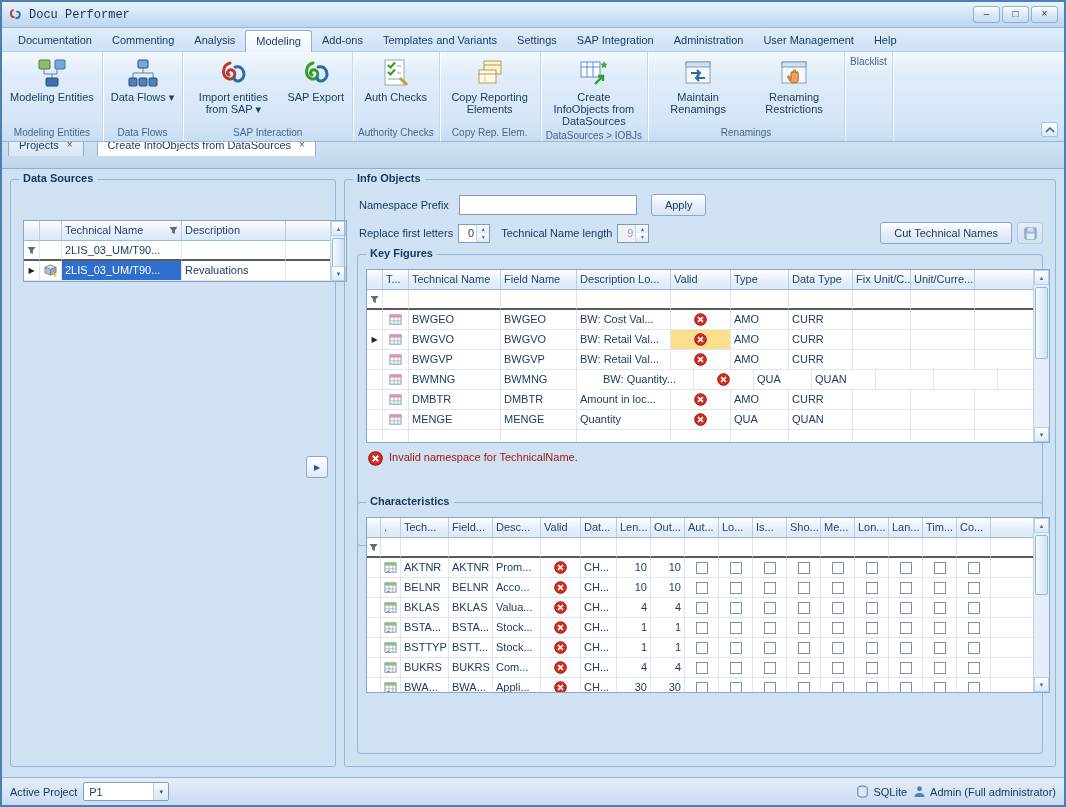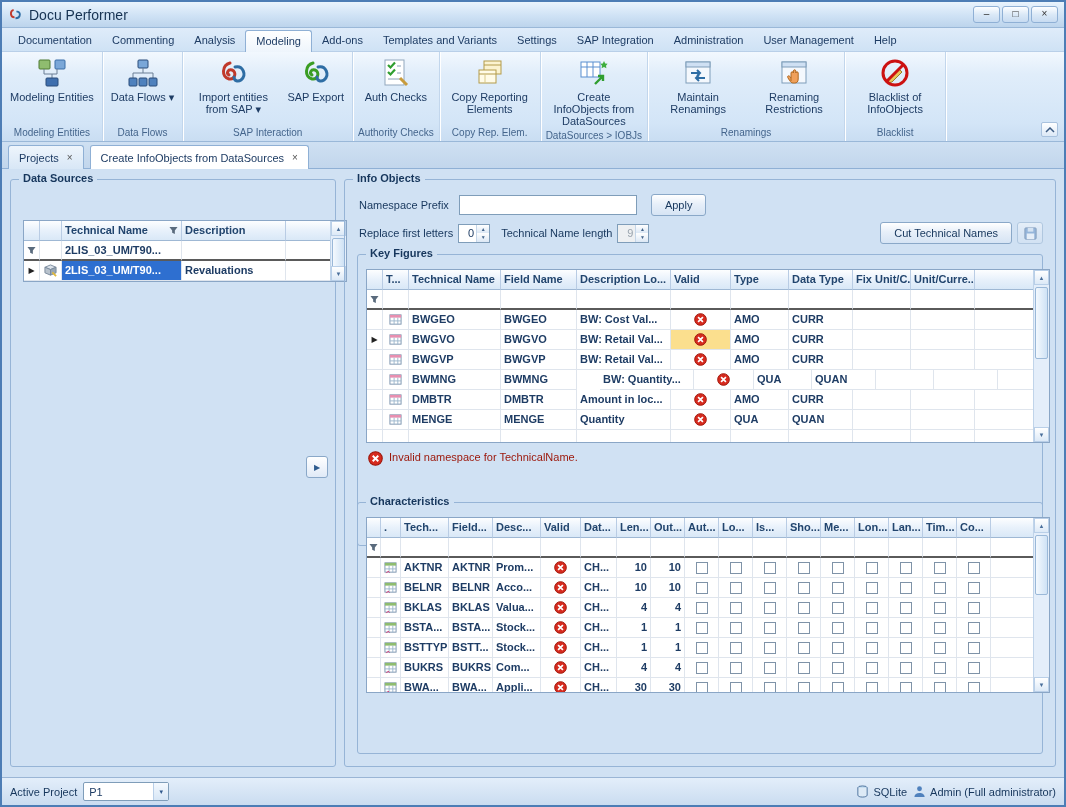--- a/index.html
+++ b/index.html
@@ -2,42 +2,42 @@
 <html><head>
 <meta charset="utf-8">
 <style>
 *{box-sizing:border-box;margin:0;padding:0;}
 html,body{width:1066px;height:807px;overflow:hidden;}
 body{font-family:"Liberation Sans","DejaVu Sans",sans-serif;font-size:11px;color:#1e3c64;background:#8fb0d5;}
 .window{position:absolute;inset:0;border:2px solid #4d7db5;background:#d0e1f3;display:flex;flex-direction:column;}
 
 
 .titlebar{height:26px;display:flex;align-items:center;gap:6px;padding:0 6px;background:linear-gradient(#eaf4fd,#cfe2f5 55%,#bcd4ec);border-bottom:1px solid #9ab8d8;flex:0 0 auto;}
-.titlebar .title{font-size:14px;color:#163252;}
+.titlebar .title{font-size:12px;color:#163252;font-family:Liberation Mono, monospace;}
 .win-controls{margin-left:auto;display:flex;gap:2px;}
 .wbtn{width:27px;height:17px;border:1px solid #8fb0d5;border-radius:3px;background:linear-gradient(#fdfeff,#dbe9f7 50%,#c7dbf1);font-size:10px;line-height:14px;text-align:center;color:#333;cursor:default;}
 
 
 .menubar{height:24px;display:flex;align-items:flex-end;background:linear-gradient(#dfecfa,#cfe2f5);padding:0 6px;border-bottom:1px solid #b9cfe8;flex:0 0 auto;}
 .menu-tab{padding:4px 10px 5px;color:#1e3c64;white-space:nowrap;}
 .menu-tab.active{background:linear-gradient(#ffffff,#eef5fc);border:1px solid #8fb0d5;border-bottom:none;border-radius:3px 3px 0 0;position:relative;top:1px;}
 
 
 .ribbon{height:90px;position:relative;background:linear-gradient(#f2f8fe,#e0edfa 25%,#d3e5f7 80%,#c9ddf2);border-bottom:1px solid #9ab8d8;flex:0 0 auto;}
 .rgroups{display:flex;height:100%;overflow:hidden;}
 .rgroup{display:flex;flex-direction:column;border-right:1px solid #c2d6ec;box-shadow:1px 0 0 #ffffff;padding:2px 3px 0;}
 .rbuttons{display:flex;flex:1;align-items:stretch;justify-content:center;gap:2px;}
 .rbutton{display:flex;flex-direction:column;align-items:center;padding:3px 5px 1px;border-radius:3px;cursor:default;}
 .ricon svg{width:32px;height:32px;display:block;}
 .rlabel{text-align:center;font-size:11px;line-height:12px;color:#1e3c64;margin-top:2px;max-width:84px;}
 .rglabel{text-align:center;font-size:10px;color:#44658c;padding:2px 2px 3px;white-space:nowrap;}
 .collapse{position:absolute;right:6px;bottom:4px;width:17px;height:15px;border:1px solid #a9c2de;border-radius:2px;background:linear-gradient(#fff,#dce9f7);display:flex;align-items:center;justify-content:center;}
 
 
-.tabbar{height:27px;background:linear-gradient(#cfe0f2,#c2d6ec);display:flex;padding:3px 6px 0;border-bottom:1px solid #8fb0d5;gap:6px;flex:0 0 auto;}
+.tabbar{height:27px;background:linear-gradient(#cfe0f2,#c2d6ec);display:flex;align-items:flex-end;padding:3px 6px 12px;border-bottom:1px solid #8fb0d5;gap:13px;flex:0 0 auto;}
 .doctab{display:flex;align-items:center;gap:8px;padding:0 10px;border:1px solid #8fb0d5;border-bottom:none;border-radius:3px 3px 0 0;background:linear-gradient(#eef5fc,#d8e7f6);height:24px;white-space:nowrap;}
 .doctab.active{background:#fff;}
 .dtclose{font-size:10px;color:#555;}
 
 
 .main{flex:1 1 auto;position:relative;background:#d0e1f3;}
 .groupbox{position:absolute;border:1px solid #96b4d6;border-radius:3px;}
 .gb-title{position:absolute;top:-8px;left:8px;background:#d0e1f3;padding:0 4px;font-weight:bold;color:#16365c;}
 .ds-box{left:8px;top:10px;width:326px;bottom:10px;}
 .io-box{left:342px;right:8px;top:10px;bottom:10px;}
@@ -71,21 +71,21 @@
 .io-row2{position:absolute;left:14px;top:42px;right:12px;display:flex;align-items:center;gap:5px;}
 .spacer{flex:1;}
 .kf-box{left:12px;right:12px;top:74px;height:292px;}
 .ch-box{left:12px;right:12px;top:322px;bottom:12px;}
 .kf-grid{position:absolute;left:8px;right:8px;top:14px;height:174px;}
 .kf-errors{position:absolute;left:10px;right:8px;top:196px;display:flex;gap:6px;align-items:flex-start;}
 .errline{color:#9b1508;line-height:13px;}
 .ch-grid{position:absolute;left:8px;right:8px;top:14px;height:176px;}
 
 
-.grid{border:1px solid #8aa6c6;background:#fff;position:relative;overflow:hidden;font-weight:bold;}
+.grid{border:1px solid #8aa6c6;background:#fff;position:relative;overflow:hidden;}
 .grow{display:flex;width:100%;}
 .cell{height:20px;border-right:1px solid #dfe5ed;border-bottom:1px solid #dfe5ed;padding:2px 3px;line-height:15px;white-space:nowrap;overflow:hidden;flex:0 0 auto;}
 .cell.head{background:linear-gradient(#fdfeff,#e8f1fb 50%,#d9e8f7);border-right:1px solid #b9cce4;border-bottom:1px solid #9fb8d4;color:#22456e;display:flex;align-items:center;gap:3px;}
 .cell.fill{flex:1 1 auto;border-right:none;}
 .row-filter .cell{border-bottom:2px solid #5a5a5a;background:#fff;}
 .cell.ind{width:16px;padding:0;display:flex;align-items:center;justify-content:center;}
 .indg{font-size:8px;color:#222;}
 .cell.icon-cell{display:flex;align-items:center;justify-content:center;padding:0;}
 .cell.valid{display:flex;align-items:center;justify-content:center;}
 .cell.valid.hl{background:#fbdf8e;}
@@ -281,32 +281,20 @@
                   <rect x="4" y="5" width="24" height="5" fill="#cfe0f3" stroke="#7f9db9"></rect>
                   <path d="M13 24 v-8 c0 -1.6 2.4 -1.6 2.4 0 v-2 c0 -1.6 2.4 -1.6 2.4 0 v2 c0 -1.6 2.4 -1.6 2.4 0 v6 c0 3 -1.5 4 -3.5 4 h-1.5 c-1.6 0 -2.6 -1 -3.8 -2.8 l-1.6 -2.6 c-.9 -1.4 .9 -2.5 2 -1.2 l1.2 1.6" fill="#f0a05a" stroke="#b06a22"></path>
                 </svg>
               </span>
               <div class="rlabel">Renaming Restrictions</div>
             </div>
           </div>
           <div class="rglabel">Renamings</div>
         </div>
         <div class="rgroup">
-          <div class="rbuttons">
-            <div class="rbutton">
-              <span class="ricon">
-                <svg viewBox="0 0 32 32">
-                  <path d="M10 22 l10 -10 3 3 -10 10 -4 1 z" fill="#e8c75a" stroke="#9a7d2e"></path>
-                  <circle cx="16" cy="16" r="12" fill="none" stroke="#cc1111" stroke-width="3"></circle>
-                  <line x1="7.5" y1="24.5" x2="24.5" y2="7.5" stroke="#cc1111" stroke-width="3"></line>
-                </svg>
-              </span>
-              <div class="rlabel">Blacklist of InfoObjects</div>
-            </div>
-          </div>
           <div class="rglabel">Blacklist</div>
         </div>
       </div>
     <span class="collapse">
         <span class="svgicon">
           <svg viewBox="0 0 10 6" width="10" height="6">
             <path d="M1 5 L5 1 L9 5" stroke="#3a5a82" stroke-width="1.5" fill="none"></path>
           </svg>
         </span>
       </span>

